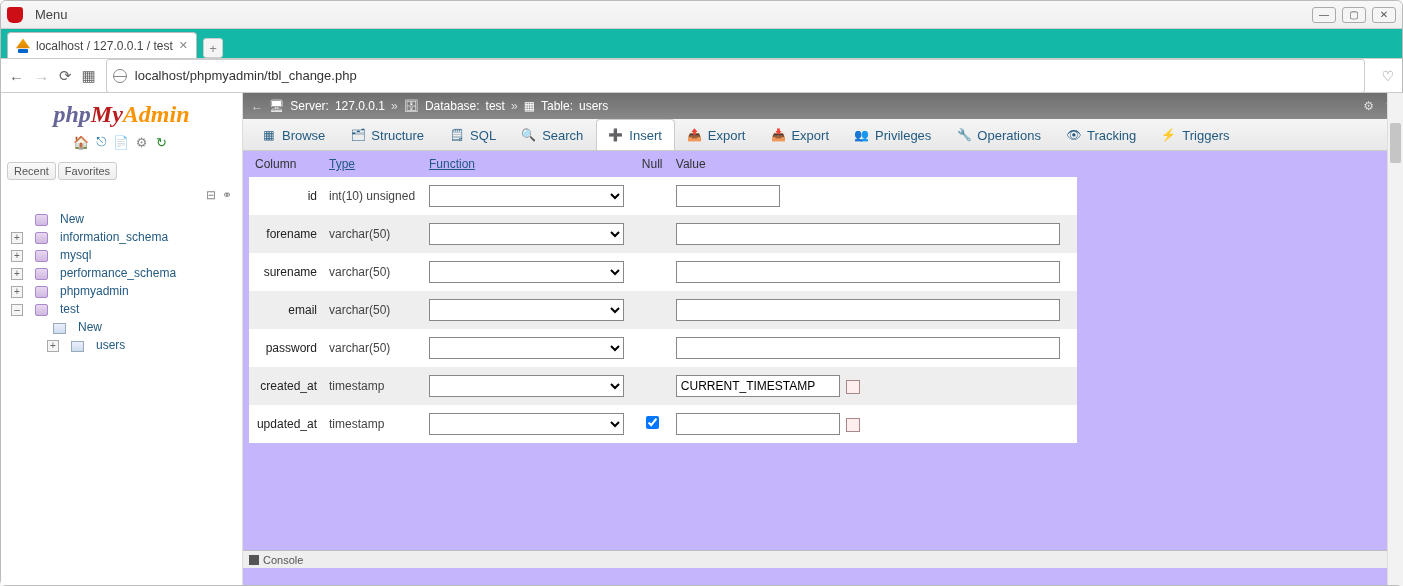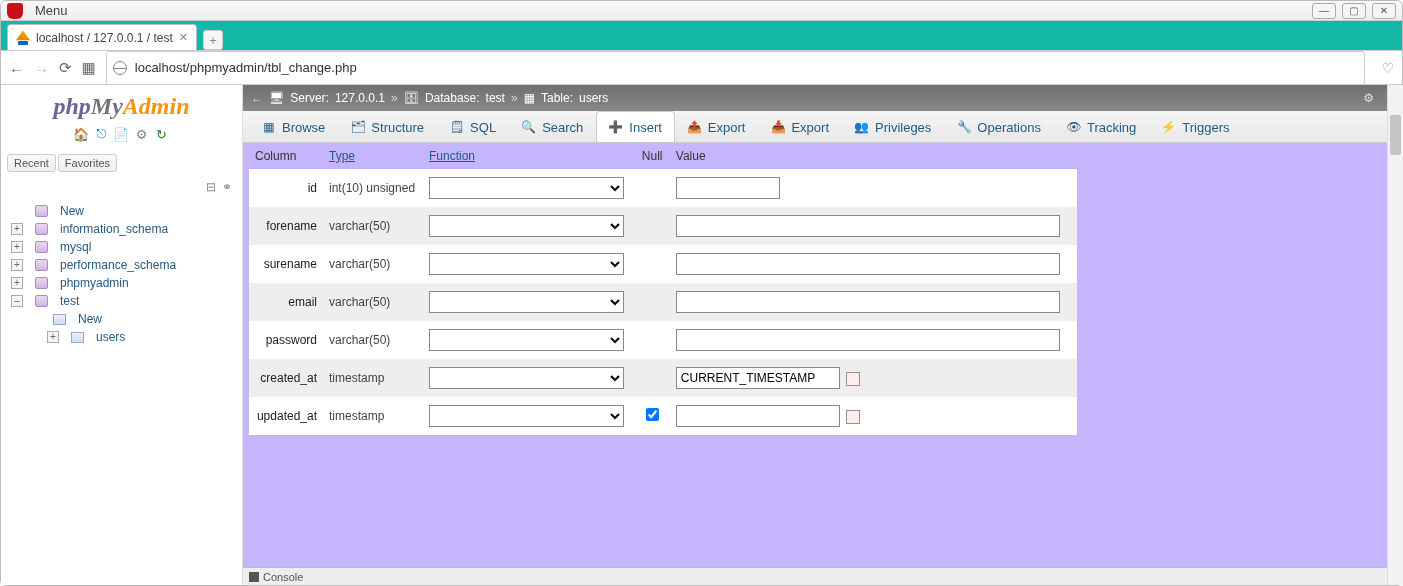--- a/index.html
+++ b/index.html
@@ -1,20 +1,20 @@
 <!DOCTYPE html>
 <html><head>
 <meta charset="utf-8">
 <style>
 * { box-sizing: border-box; margin: 0; padding: 0; }
 body { font-family: sans-serif; font-size: 12px; background: #fff; color: #222; overflow: hidden; }
 
 .window { width: 1403px; height: 586px; border: 1px solid #bbb; border-radius: 6px; background: #fff; box-shadow: 0 2px 8px rgba(0,0,0,0.1); position: relative; display: flex; flex-direction: column; }
 
-.titlebar { height: 20px; background: linear-gradient(#f8f8f8,#efefef); border-bottom: 1px solid #ccc; display: flex; align-items: center; padding: 0 6px; border-radius: 6px 6px 0 0; }
+.titlebar { height: 28px; background: linear-gradient(#f8f8f8,#efefef); border-bottom: 1px solid #ccc; display: flex; align-items: center; padding: 0 6px; border-radius: 6px 6px 0 0; }
 .opera-logo { width: 16px; height: 16px; background: #cc0f16; border-radius: 3px 3px 6px 6px; margin-right: 6px; }
 .menu-btn { background: transparent; border: none; font-size: 13px; color: #444; padding: 2px 6px; }
 .win-controls { margin-left: auto; display: flex; gap: 6px; }
 .win-ctrl { width: 24px; height: 16px; border: 1px solid #aaa; border-radius: 3px; background: #f5f5f5; font-size: 10px; display: flex; align-items: center; justify-content: center; color: #555; }
 
 .tabbar { height: 30px; background: #14b8a6; border-bottom: 1px solid #ccc; display: flex; align-items: flex-end; padding: 0 6px; }
 .tab { background: #fff; border: 1px solid #bbb; border-bottom: none; border-radius: 4px 4px 0 0; height: 26px; display: flex; align-items: center; padding: 0 8px; gap: 6px; font-size: 12px; color: #444; }
 .tab-close { color: #888; font-size: 11px; }
 .tab-new { margin-left: 6px; width: 20px; height: 20px; display: flex; align-items: center; justify-content: center; color: #888; border: 1px solid #ccc; border-radius: 3px; background: #f5f5f5; font-size: 13px; }
 .pma-favicon { width: 14px; height: 14px; position: relative; }
@@ -28,30 +28,30 @@
 .addr-globe::after { content:""; position:absolute; left:0; right:0; top:50%; border-top:1px solid #888; }
 .addressbar { flex: 1; border: none; outline: none; font-size: 13px; color: #333; padding: 2px; }
 .heart { color: #888; font-size: 14px; margin-left: 6px; }
 
 .appbody { flex: 1; display: flex; min-height: 0; }
 
 .sidebar { width: 242px; background: #fff; border-right: 1px solid #ddd; padding-top: 2px; }
 .logo-row { text-align: center; padding: 6px 0 2px; }
 .logo-text { font-family: Georgia, serif; font-size: 24px; font-style: italic; font-weight: bold; }
 .logo-php { color: #666699; }
-.logo-my { color: #737373; }
+.logo-my { color: #b91c1c; }
 .logo-admin { color: #f89406; }
 .mini-icons { display: flex; justify-content: center; gap: 4px; padding: 4px 0 8px; }
 .mini-ico { width: 16px; height: 16px; font-size: 13px; display: inline-flex; align-items: center; justify-content: center; }
 .recent-row { display: flex; gap: 2px; padding: 4px 6px; }
 .recent-btn { border: 1px solid #ccc; background: linear-gradient(#f9f9f9,#eee); padding: 2px 6px; border-radius: 3px; color: #555; font-size: 11px; }
 .collapse-row { display:flex; justify-content:flex-end; gap:6px; padding:4px 10px; color:#888; }
 
 .tree { padding: 4px 6px; }
-.tree-item { display: flex; align-items: center; gap: 12px; padding: 2px 0 2px 4px; color: #235a81; font-size: 12px; }
+.tree-item { display: flex; align-items: flex-end; gap: 12px; padding: 2px 0 2px 4px; color: #235a81; font-size: 12px; }
 .tree-item.child { padding-left: 22px; }
 .tree-item.grandchild { padding-left: 40px; }
 .expander { width: 12px; height: 12px; border: 1px solid #aaa; background: #f5f5f5; display: inline-flex; align-items: center; justify-content: center; font-size: 10px; color: #666; line-height: 1; }
 .db-ico { width: 13px; height: 12px; border: 1px solid #a8c; border-radius: 2px; background: linear-gradient(#e8d8f0,#d0b8e0); }
 .tbl-ico { width: 13px; height: 11px; border: 1px solid #9ab; background: linear-gradient(#eef,#cde); }
 
 .main { flex: 1; display: flex; flex-direction: column; min-width: 0; position: relative; }
 
 .breadcrumb { height: 26px; background: linear-gradient(#6f6f6f,#888); color: #fff; display: flex; align-items: center; padding: 0 8px; gap: 6px; font-size: 12px; }
 .bc-arrow { color: #ddd; }
@@ -79,21 +79,21 @@
 .col-null { width: 34px; text-align: center; }
 .col-value input[type="text"] { height: 22px; border: 1px solid #888; padding: 0 4px; font-size: 12px; }
 .val-small { width: 104px; }
 .val-large { width: 384px; }
 .val-date { width: 164px; }
 .cal-ico { display:inline-block; width:14px; height:14px; border:1px solid #a88; background: #fee; margin-left: 6px; vertical-align: middle; }
 
 .go-row { padding: 10px; text-align: right; background: #eee; width: 828px; }
 .go-btn { border: 1px solid #aaa; border-radius: 12px; padding: 4px 14px; background: linear-gradient(#fefefe,#e8e8e8); color: #333; font-size: 12px; }
 
-.console-bar { position: absolute; bottom: 0; left: 0; right: 0; height: 18px; background: #eee; border-top: 1px solid #bbb; display: flex; align-items: center; padding: 0 6px; color: #555; font-size: 11px; gap: 4px; }
+.console-bar { position: absolute; bottom: 17px; left: 0; right: 0; height: 18px; background: #eee; border-top: 1px solid #bbb; display: flex; align-items: center; padding: 0 6px; color: #555; font-size: 11px; gap: 4px; }
 .console-caret { width: 10px; height: 10px; background: #555; display: inline-block; }
 
 .vscrollbar { position: absolute; right: -1px; top: 0; bottom: 0; width: 16px; background: #f2f2f2; border-left: 1px solid #ddd; }
 .vscroll-thumb { position: absolute; left: 2px; right: 2px; top: 30px; height: 40px; background: #c5c5c5; border-radius: 2px; }
 </style>
 </head>
 <body>
 
 <div class="window">
 

